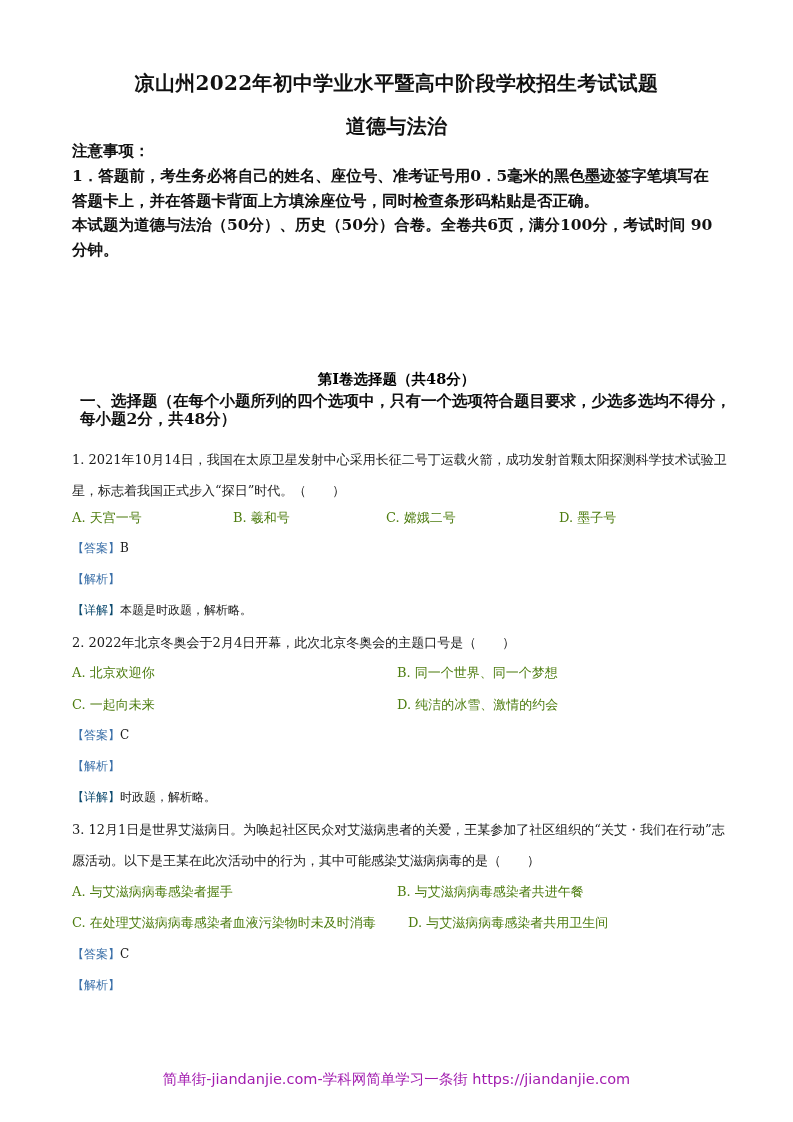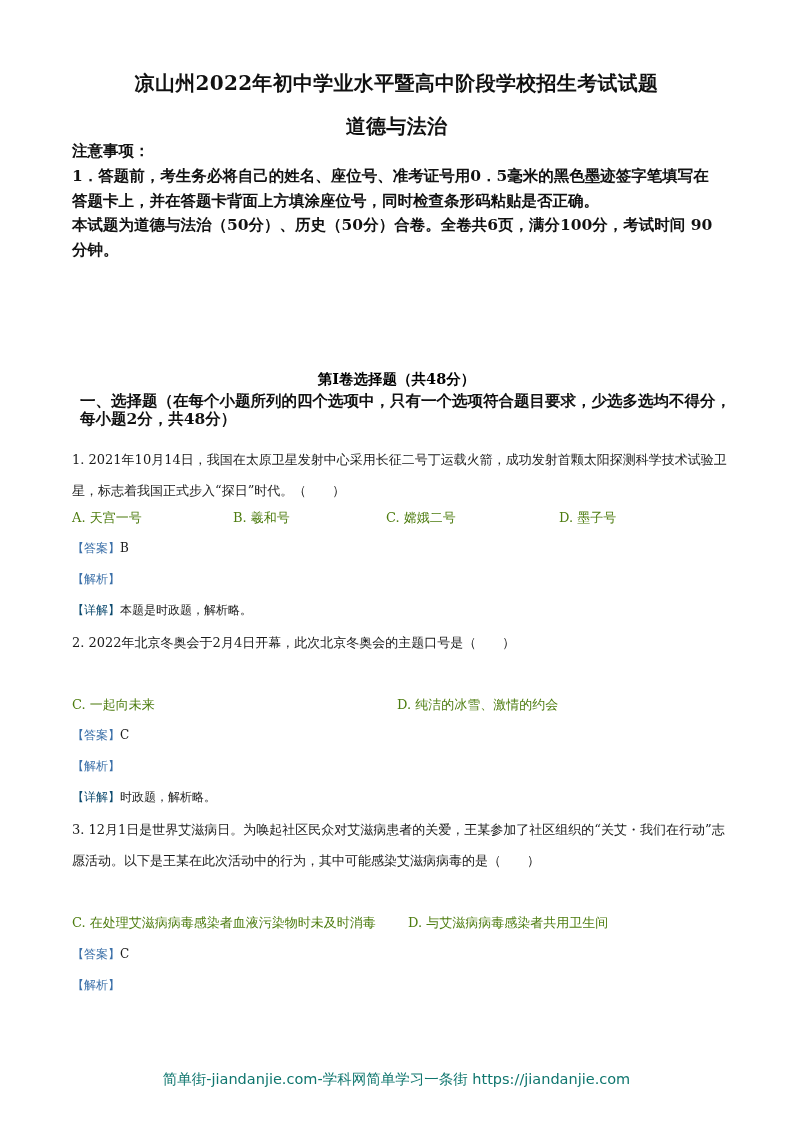--- a/index.html
+++ b/index.html
@@ -101,21 +101,21 @@
       color: #0c4a6e;
     }
 
     .footer {
       position: absolute;
       left: 0; width: 793px;
       top: 1070px;
       text-align: center;
       font-family: "DejaVu Sans", "Liberation Sans", sans-serif;
       font-size: 14.5px;
-      color: #0f766e;
+      color: #a21caf;
     }
   </style>
 </head>
 <body>
 
 <div class="page">
 
   <div class="title title-main">凉山州2022年初中学业水平暨高中阶段学校招生考试试题</div>
   <div class="title title-sub">道德与法治</div>
 
@@ -139,35 +139,43 @@
     <span class="tag-blue">【答案】</span><span>B</span>
   </div>
   <div class="tag-line" style="top:571px;">
     <span class="tag-blue">【解析】</span>
   </div>
   <div class="tag-line" style="top:602px;">
     <span class="tag-black">【详解】</span><span>本题是时政题，解析略。</span>
   </div>
 
   <div class="q-text" style="top:627px;">2. 2022年北京冬奥会于2月4日开幕，此次北京冬奥会的主题口号是（　　）</div>
+  <div class="opt-row" style="top:664px;">
+    <span class="opt" style="left:0px;">A. 北京欢迎你</span>
+    <span class="opt" style="left:325px;">B. 同一个世界、同一个梦想</span>
+  </div>
   <div class="opt-row" style="top:696px;">
     <span class="opt" style="left:0px;">C. 一起向未来</span>
     <span class="opt" style="left:325px;">D. 纯洁的冰雪、激情的约会</span>
   </div>
   <div class="tag-line" style="top:727px;">
     <span class="tag-blue">【答案】</span><span>C</span>
   </div>
   <div class="tag-line" style="top:758px;">
     <span class="tag-blue">【解析】</span>
   </div>
   <div class="tag-line" style="top:789px;">
     <span class="tag-black">【详解】</span><span>时政题，解析略。</span>
   </div>
 
   <div class="q-text" style="top:814px;">3. 12月1日是世界艾滋病日。为唤起社区民众对艾滋病患者的关爱，王某参加了社区组织的“关艾・我们在行动”志愿活动。以下是王某在此次活动中的行为，其中可能感染艾滋病病毒的是（　　）</div>
+  <div class="opt-row" style="top:883px;">
+    <span class="opt" style="left:0px;">A. 与艾滋病病毒感染者握手</span>
+    <span class="opt" style="left:325px;">B. 与艾滋病病毒感染者共进午餐</span>
+  </div>
   <div class="opt-row" style="top:914px;">
     <span class="opt" style="left:336px;">D. 与艾滋病病毒感染者共用卫生间</span>
     <span class="opt" style="left:0px;">C. 在处理艾滋病病毒感染者血液污染物时未及时消毒</span>
   </div>
   <div class="tag-line" style="top:946px;">
     <span class="tag-blue">【答案】</span><span>C</span>
   </div>
   <div class="tag-line" style="top:977px;">
     <span class="tag-blue">【解析】</span>
   </div>

